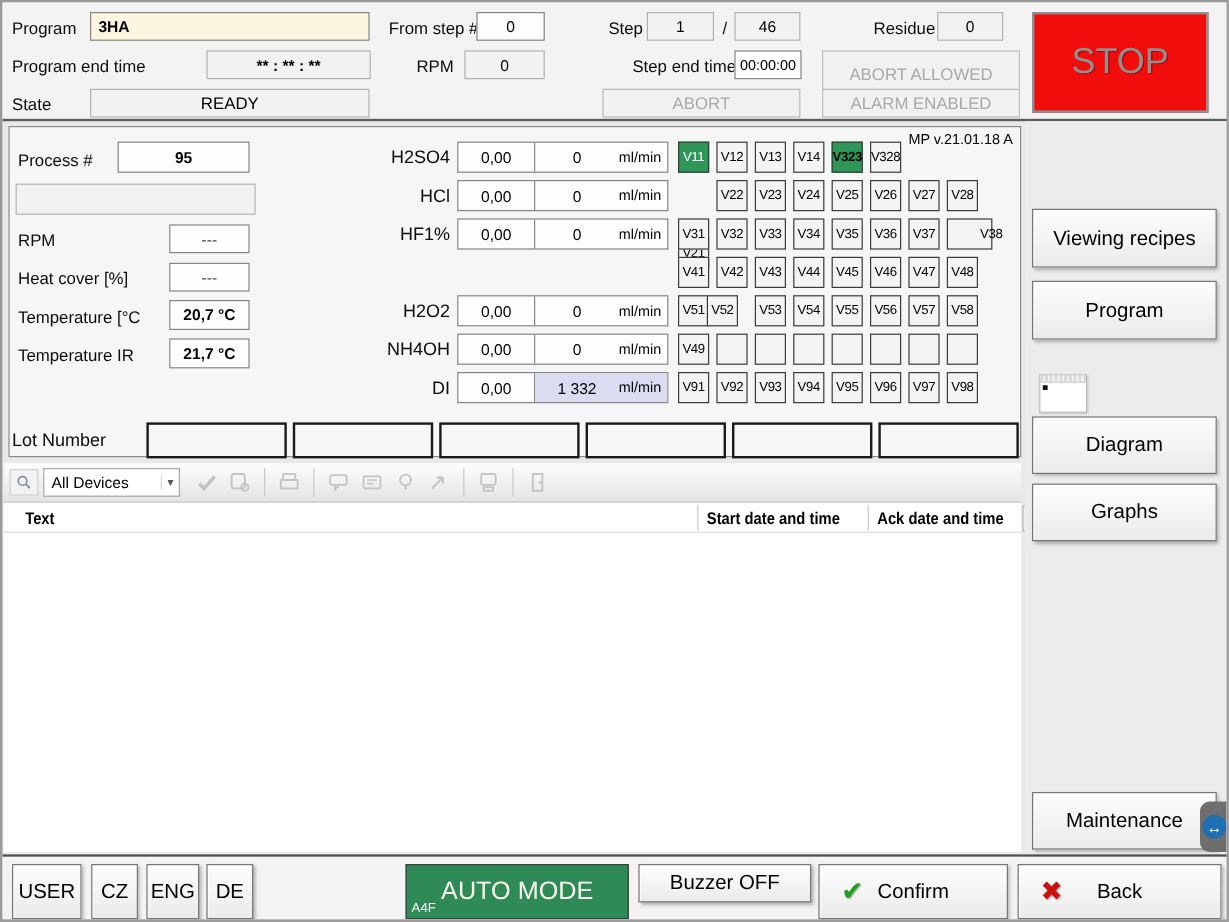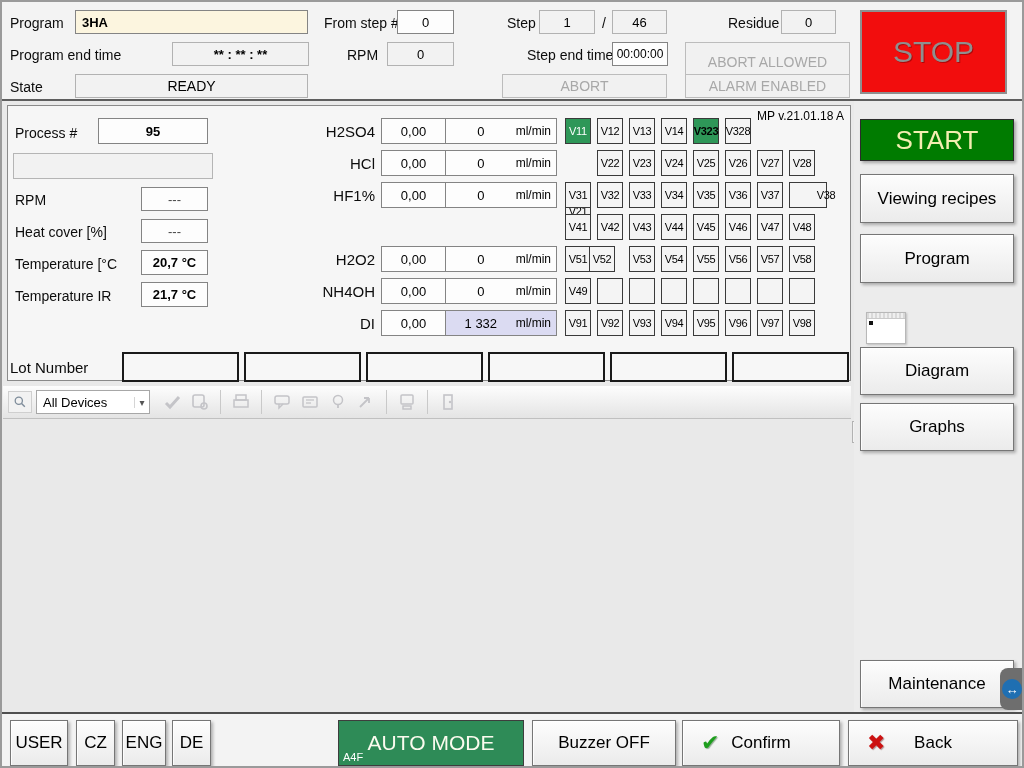--- a/index.html
+++ b/index.html
@@ -275,25 +275,32 @@
         <div class="tsep"></div>
         <div class="ticon">
           <svg width="20" height="20" viewBox="0 0 20 20">
             <rect x="6" y="3" width="8" height="14" fill="none" stroke="#c4c4c8" stroke-width="1.6"></rect>
             <circle cx="12" cy="10" r="1.2" fill="#c4c4c8"></circle>
           </svg>
         </div>
       </div>
   </div>
 
+  <div class="tablearea">
+    <div class="th" style="left:18px;top:5px;">Text</div>
+    <div class="th" style="left:586px;top:5px;">Start date and time</div>
+    <div class="th" style="left:728px;top:5px;">Ack date and time</div>
+    <div class="vline" style="left:578px;top:2px;height:21px;"></div>
+    <div class="vline" style="left:720px;top:2px;height:21px;"></div>
+    <div class="abs" style="left:0;top:24px;width:848px;height:1px;background:#dcdcdc;"></div>
+  </div>
   <div class="fld gray" style="left:850px;top:419px;width:15px;height:22px;"></div>
 
   <div class="sidebg"></div>
 
-  <div class="abs" style="left:858px;top:117px;width:154px;height:42px;background:#007b00;border:1px solid #2c2c2c;box-shadow:2px 2px 3px rgba(0,0,0,.3);display:flex;align-items:center;justify-content:center;font-size:26px;color:#f4eeb0;cursor:pointer;">START</div>
 
   <div class="btn3d" style="left:858px;top:172px;width:154px;height:49px;">Viewing recipes</div>
   <div class="btn3d" style="left:858px;top:232px;width:154px;height:49px;">Program</div>
 
   <div class="abs" style="left:864px;top:310px;width:40px;height:32px;background:#fff;border:1px solid #b8b8b8;box-shadow:1px 1px 2px rgba(0,0,0,.2);">
     <div style="height:6px;background:repeating-linear-gradient(90deg,#d9d9d9 0 2px,#efefef 2px 4px);border-bottom:1px solid #c9c9c9;"></div>
     <div style="width:4px;height:4px;background:#111;margin:2px 0 0 2px;"></div>
   </div>
 
   <div class="btn3d" style="left:858px;top:401px;width:154px;height:48px;">Graphs</div>
@@ -310,21 +317,21 @@
   <div class="btn3d" style="left:8px;top:718px;width:58px;height:46px;">USER</div>
   <div class="btn3d" style="left:74px;top:718px;width:39px;height:46px;">CZ</div>
   <div class="btn3d" style="left:120px;top:718px;width:44px;height:46px;">ENG</div>
   <div class="btn3d" style="left:170px;top:718px;width:39px;height:46px;">DE</div>
 
   <div class="abs" style="left:336px;top:718px;width:186px;height:46px;background:#2e8b57;border:1px solid #3d3d3d;cursor:pointer;">
     <div style="position:absolute;left:0;right:0;top:10px;text-align:center;font-size:21px;color:#fbfbef;">AUTO MODE</div>
     <div style="position:absolute;left:4px;bottom:2px;font-size:11px;color:#fff;">A4F</div>
   </div>
 
-  <div class="btn3d" style="left:530px;top:718px;width:144px;height:46px;">Buzzer OFF</div>
+  <div class="btn3d" style="left:530px;top:718px;width:144px;height:32px;">Buzzer OFF</div>
 
   <div class="btn3d" style="left:680px;top:718px;width:158px;height:46px;">
     <span style="position:absolute;left:18px;font-size:22px;color:#1d9e1d;text-shadow:1px 1px 1px rgba(0,60,0,.4);">✔</span>
     <span>Confirm</span>
   </div>
 
   <div class="btn3d" style="left:846px;top:718px;width:170px;height:46px;">
     <span style="position:absolute;left:18px;font-size:22px;color:#cc1111;text-shadow:1px 1px 1px rgba(80,0,0,.4);">✖</span>
     <span>Back</span>
   </div>

